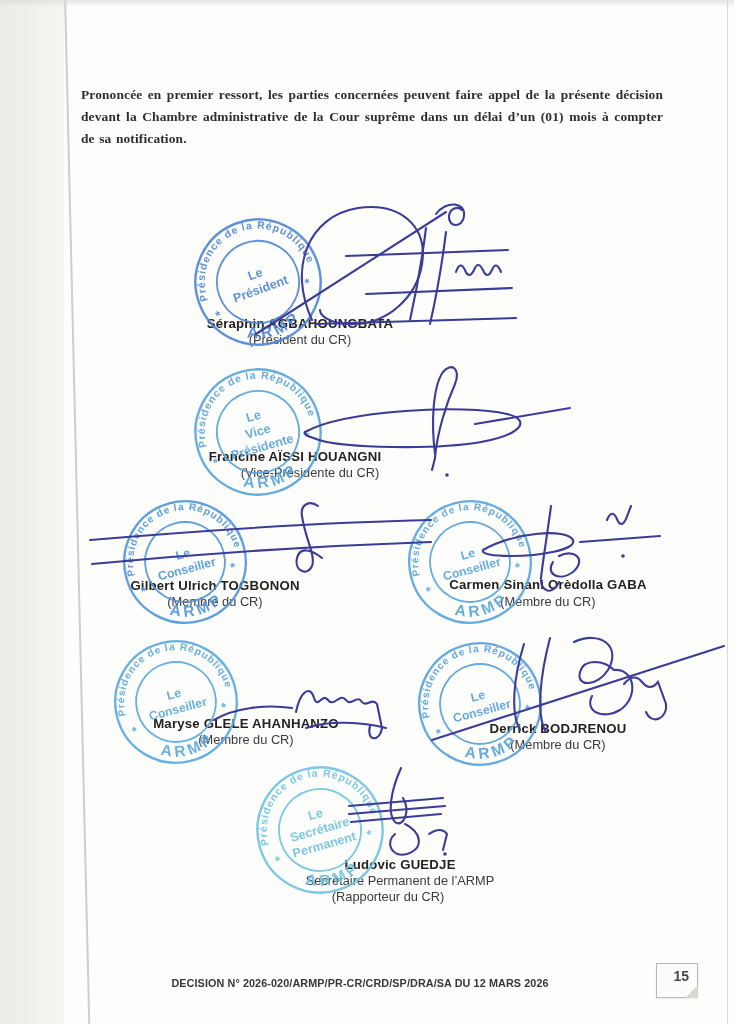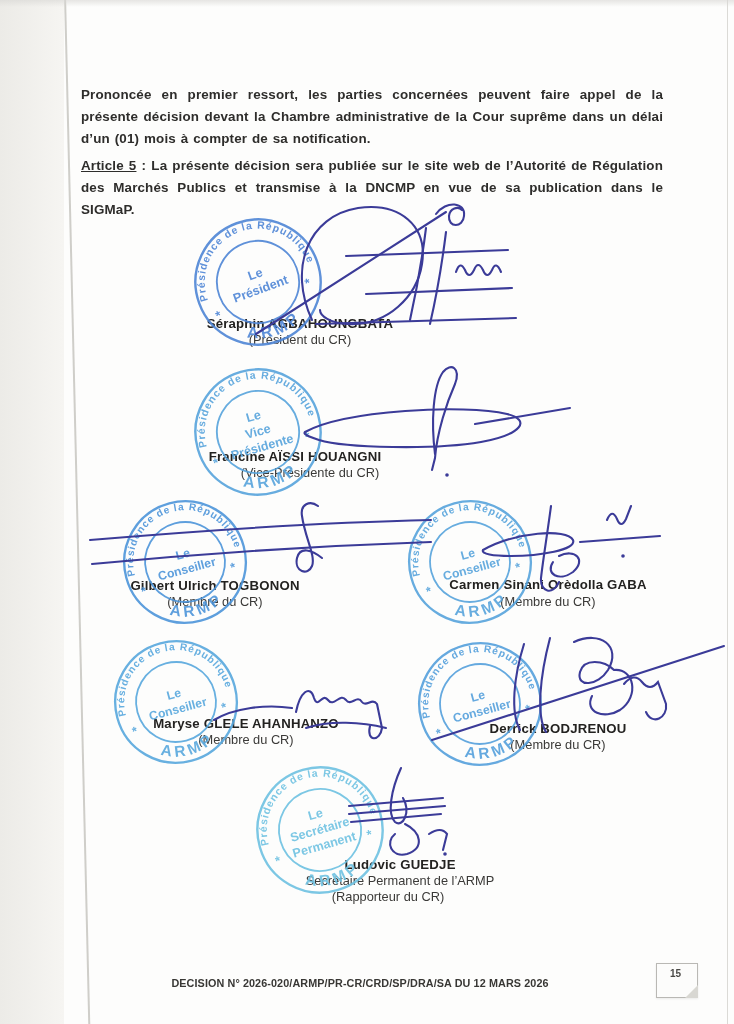--- a/index.html
+++ b/index.html
@@ -12,57 +12,54 @@
   .scan-strip-left { position:absolute; left:0; top:0; width:64px; height:100%;
     background:linear-gradient(90deg,#ecebe7,#f6f5f2); }
   .page-edge-left { position:absolute; left:64px; top:-5px; width:2px; height:1035px;
     background:#cfcec9; transform:rotate(-1.35deg); transform-origin:top left; }
   .page-edge-right { position:absolute; left:727px; top:0; width:1px; height:100%; background:#dbdad6; }
   .scan-top { position:absolute; left:0; top:0; width:100%; height:7px;
     background:linear-gradient(180deg,#d9d8d5,rgba(255,255,255,0)); opacity:.65; }
 
   .para { position:absolute; left:81px; width:582px; margin:0;
     font-size:13.4px; line-height:21.8px; font-weight:bold; color:#2e2d2b;
-    text-align:justify; letter-spacing:.15px; word-spacing:1px; }
+    text-align:justify; letter-spacing:.15px; word-spacing:1px;font-family:Liberation Serif, serif; }
   .underline { text-decoration:underline; }
 
   .stamp { position:absolute; opacity:.9; z-index:3; }
   .ink { position:absolute; z-index:4; }
   .ink path { fill:none; stroke:var(--ink,#3b3b98); stroke-width:2.1; stroke-linecap:round; }
   .ink .dot { fill:var(--ink,#3b3b98); stroke:none; }
 
   .sig-name { position:absolute; width:280px; z-index:2; text-align:center;
     font-weight:bold; font-size:13.2px; color:#232220; letter-spacing:.2px; }
   .sig-title { position:absolute; width:280px; z-index:2; text-align:center;
     font-size:12.8px; color:#3b3a38; }
 
   .footer-ref { position:absolute; left:170px; top:977px; width:380px; text-align:center;
     font-size:10.8px; font-weight:bold; color:#383734; letter-spacing:.1px; }
   .page-badge { position:absolute; left:656px; top:963px; width:40px; height:33px;
     background:#fcfcfb; border:1px solid #b9b8b4; box-shadow:0 1px 2px rgba(0,0,0,.08); }
-  .page-badge .num { position:absolute; top:4px; right:16px; font-size:10px;
+  .page-badge .num { position:absolute; top:4px; right:8px; font-size:14px;
     font-weight:bold; color:#4a4946; }
   .page-badge .fold { position:absolute; right:-1px; bottom:-1px; width:0; height:0;
     border-left:13px solid transparent; border-bottom:13px solid #d8d7d2; }
 </style>
 </head>
 <body>
 
 <div class="page">
 
   <div class="scan-strip-left"></div>
   <div class="page-edge-left"></div>
   <div class="page-edge-right"></div>
   <div class="scan-top"></div>
 
   <p class="para" style="top:84px">
     <span>Prononcée en premier ressort, les parties concernées peuvent faire appel de la présente décision devant la Chambre administrative de la Cour suprême dans un délai d’un (01) mois à compter de sa notification.</span>
-  </p>
-  <p class="para" style="top:155px">
-    <span class="underline">Article 5</span><span> : </span><span>La présente décision sera publiée sur le site web de l’Autorité de Régulation des Marchés Publics et transmise à la DNCMP en vue de sa publication dans le SIGMaP.</span>
   </p>
 
   <div class="stamp" style="left:188px;top:212px;width:140px;height:140px;transform:rotate(-20deg)"><svg viewBox="0 0 150 150" width="100%" height="100%">
         <defs>
           <path id="st0a" d="M 19.5 87.8 A 57 57 0 1 1 130.5 87.8" fill="none"></path>
           <path id="st0b" d="M 36.4 121 A 60 60 0 0 0 113.6 121" fill="none"></path>
         </defs>
         <circle cx="75" cy="75" r="67" fill="none" stroke="#4f86d6" stroke-width="2.6"></circle>
         <circle cx="75" cy="75" r="44" fill="none" stroke="#4f86d6" stroke-width="2"></circle>
         <text font-size="11.2" font-weight="bold" fill="#4f86d6" letter-spacing="1" font-family="Liberation Sans, sans-serif"><textPath href="#st0a" startOffset="50%" text-anchor="middle">Présidence de la République</textPath></text>

